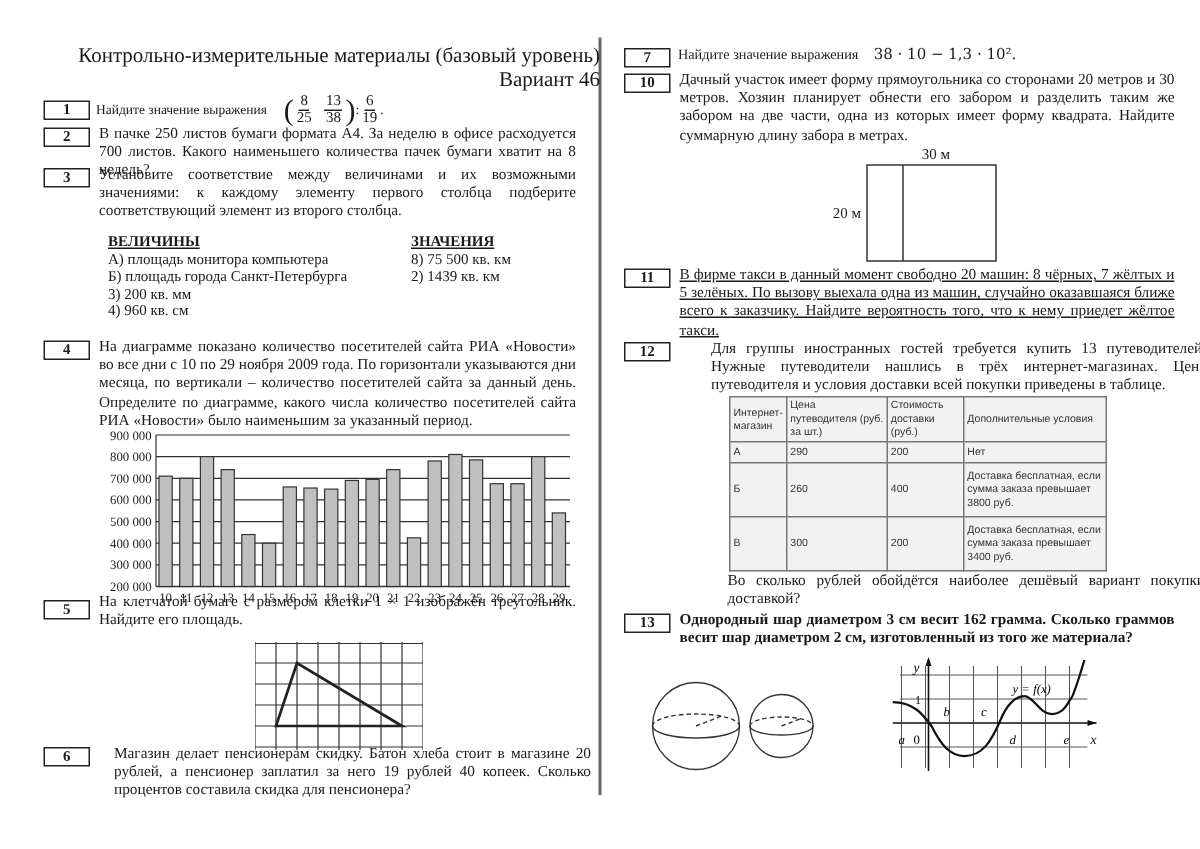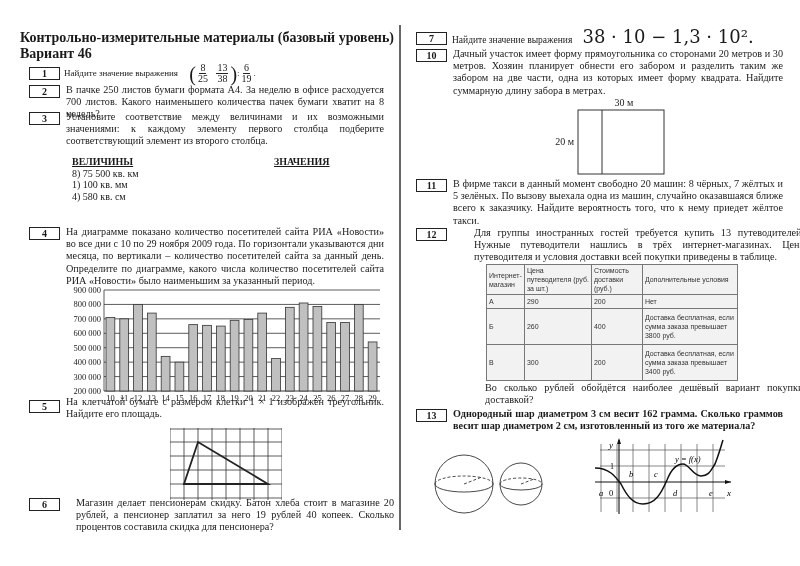--- a/index.html
+++ b/index.html
@@ -1,42 +1,42 @@
 <!DOCTYPE html>
 <html><head>
 <meta charset="utf-8">
 <style>
   * { box-sizing: border-box; margin: 0; padding: 0; }
   html, body { width: 800px; height: 566px; background: #ffffff; overflow: hidden; }
   body { position: relative; font-family: "Liberation Serif", "DejaVu Serif", serif; color: #1a1a1a; }
 
   .divider { position: absolute; left: 399px; top: 25px; width: 2px; height: 505px; background: #666; }
 
-  .title { position: absolute; left: 20px; width: 380px; text-align: left; font-weight: bold; font-size: 14px; line-height: 16px; }
+  .title { position: absolute; left: 20px; width: 380px; text-align: right; font-weight: normal; font-size: 14px; line-height: 16px; }
   .title1 { top: 30px; }
   .title2 { top: 46px; }
   .num-box { position: absolute; width: 31px; height: 13px; border: 1px solid #222; font-size: 10px; font-weight: bold; text-align: center; line-height: 11px; background: #fff; }
   .txt { position: absolute; font-size: 10.2px; line-height: 12.2px; text-align: justify; }
 
   .frac { display: inline-flex; flex-direction: column; align-items: center; vertical-align: middle; font-size: 10px; line-height: 10px; margin: 0 2px; }
   .frac .n { border-bottom: 1px solid #222; padding: 0 1px; }
   .paren { font-size: 20px; vertical-align: middle; line-height: 20px; font-weight: 200; }
 
   .match-table { position: absolute; left: 72px; top: 156px; width: 310px; font-size: 10px; line-height: 11.5px; }
   .match-table .hdr { font-weight: bold; text-decoration: underline; }
   .match-row { display: flex; }
   .match-row .a { width: 202px; }
   .match-row .b { flex: 1; }
 
   .chart { position: absolute; left: 64px; top: 287px; width: 320px; height: 115px; }
 
   .shop-table { position: absolute; left: 486px; top: 264px; border-collapse: collapse; font-family: "Liberation Sans", "DejaVu Sans", sans-serif; font-size: 7px; line-height: 9px; color: #333; background: #f2f2f2; }
   .shop-table td { border: 1px solid #777; padding: 1px 2px; vertical-align: middle; }
 
-  .expr7 { font-family: "DejaVu Serif", serif; font-size: 18px; }
+  .expr7 { font-family: "DejaVu Serif", serif; font-size: 10px; }
 </style>
 </head>
 <body>
 
 <div class="divider"></div>
 
 <div class="title title1">Контрольно-измерительные материалы (базовый уровень)</div>
 <div class="title title2">Вариант 46</div>
 
 <div class="num-box" style="left:29px; top:67px;">1</div>
@@ -60,27 +60,32 @@
 
 <div class="num-box" style="left:29px; top:112px;">3</div>
 <div class="txt" style="left:66px; top:111px; width:318px;">Установите соответствие между величинами и их возможными значениями: к каждому элементу первого столбца подберите соответствующий элемент из второго столбца.</div>
 
 <div class="match-table">
   <div class="match-row">
     <div class="a hdr">ВЕЛИЧИНЫ</div>
     <div class="b hdr">ЗНАЧЕНИЯ</div>
   </div>
   <div class="match-row">
+    <div class="a">А) площадь монитора компьютера</div>
       <div class="b">8) 75 500 кв. км</div>
   </div>
   <div class="match-row">
-      <div class="b">1) 100 кв. мм</div>
-  </div>
-  <div class="match-row">
-      <div class="b">4) 580 кв. см</div>
+    <div class="a">Б) площадь города Санкт-Петербурга</div>
+      <div class="b">2) 1439 кв. км</div>
+  </div>
+  <div class="match-row">
+      <div class="b">3) 200 кв. мм</div>
+  </div>
+  <div class="match-row">
+      <div class="b">4) 960 кв. см</div>
   </div>
 </div>
 
 <div class="num-box" style="left:29px; top:227px;">4</div>
 <div class="txt" style="left:66px; top:226px; width:318px;">На диаграмме показано количество посетителей сайта РИА «Новости» во все дни с 10 по 29 ноября 2009 года. По горизонтали указываются дни месяца, по вертикали – количество посетителей сайта за данный день. Определите по диаграмме, какого числа количество посетителей сайта РИА «Новости» было наименьшим за указанный период.</div>
 
 <svg class="chart" id="chart" viewBox="0 0 320 115" width="320" height="115">
     <text x="37" y="107" font-size="8.5" text-anchor="end" font-family="Liberation Serif, serif" fill="#222">200 000</text>
     <text x="37" y="92.57142857142857" font-size="8.5" text-anchor="end" font-family="Liberation Serif, serif" fill="#222">300 000</text>
     <line x1="40" y1="89.57142857142857" x2="316" y2="89.57142857142857" stroke="#333" stroke-width="0.8"></line>
@@ -177,21 +182,21 @@
 <div class="txt" style="left:453px; top:48px; width:330px;">Дачный участок имеет форму прямоугольника со сторонами 20 метров и 30 метров. Хозяин планирует обнести его забором и разделить таким же забором на две части, одна из которых имеет форму квадрата. Найдите суммарную длину забора в метрах.</div>
 
 <svg style="position:absolute; left:540px; top:96px;" width="140" height="84" viewBox="0 0 140 84">
   <text x="84" y="10" font-size="10" font-family="Liberation Serif, serif" text-anchor="middle" fill="#222">30 м</text>
   <rect x="38" y="14" width="86" height="64" fill="none" stroke="#333" stroke-width="1"></rect>
   <line x1="62" y1="14" x2="62" y2="78" stroke="#333" stroke-width="1"></line>
   <text x="34" y="49" font-size="10" font-family="Liberation Serif, serif" text-anchor="end" fill="#222">20 м</text>
 </svg>
 
 <div class="num-box" style="left:416px; top:179px;">11</div>
-<div class="txt" style="left:453px; top:178px; width:330px;">В фирме такси в данный момент свободно 20 машин: 8 чёрных, 7 жёлтых и 5 зелёных. По вызову выехала одна из машин, случайно оказавшаяся ближе всего к заказчику. Найдите вероятность того, что к нему приедет жёлтое такси.</div>
+<div class="txt" style="left:453px; top:178px; width:330px;text-decoration:underline;">В фирме такси в данный момент свободно 20 машин: 8 чёрных, 7 жёлтых и 5 зелёных. По вызову выехала одна из машин, случайно оказавшаяся ближе всего к заказчику. Найдите вероятность того, что к нему приедет жёлтое такси.</div>
 
 <div class="num-box" style="left:416px; top:228px;">12</div>
 <div class="txt" style="left:474px; top:227px; width:330px;">Для группы иностранных гостей требуется купить 13 путеводителей. Нужные путеводители нашлись в трёх интернет-магазинах. Цена путеводителя и условия доставки всей покупки приведены в таблице.</div>
 
 <table class="shop-table">
   <tbody>
       <tr>
     <td style="width:34px; height:28px;">Интернет-магазин</td>
     <td style="width:67px;">Цена путеводителя (руб. за шт.)</td>
     <td style="width:51px;">Стоимость доставки (руб.)</td>

